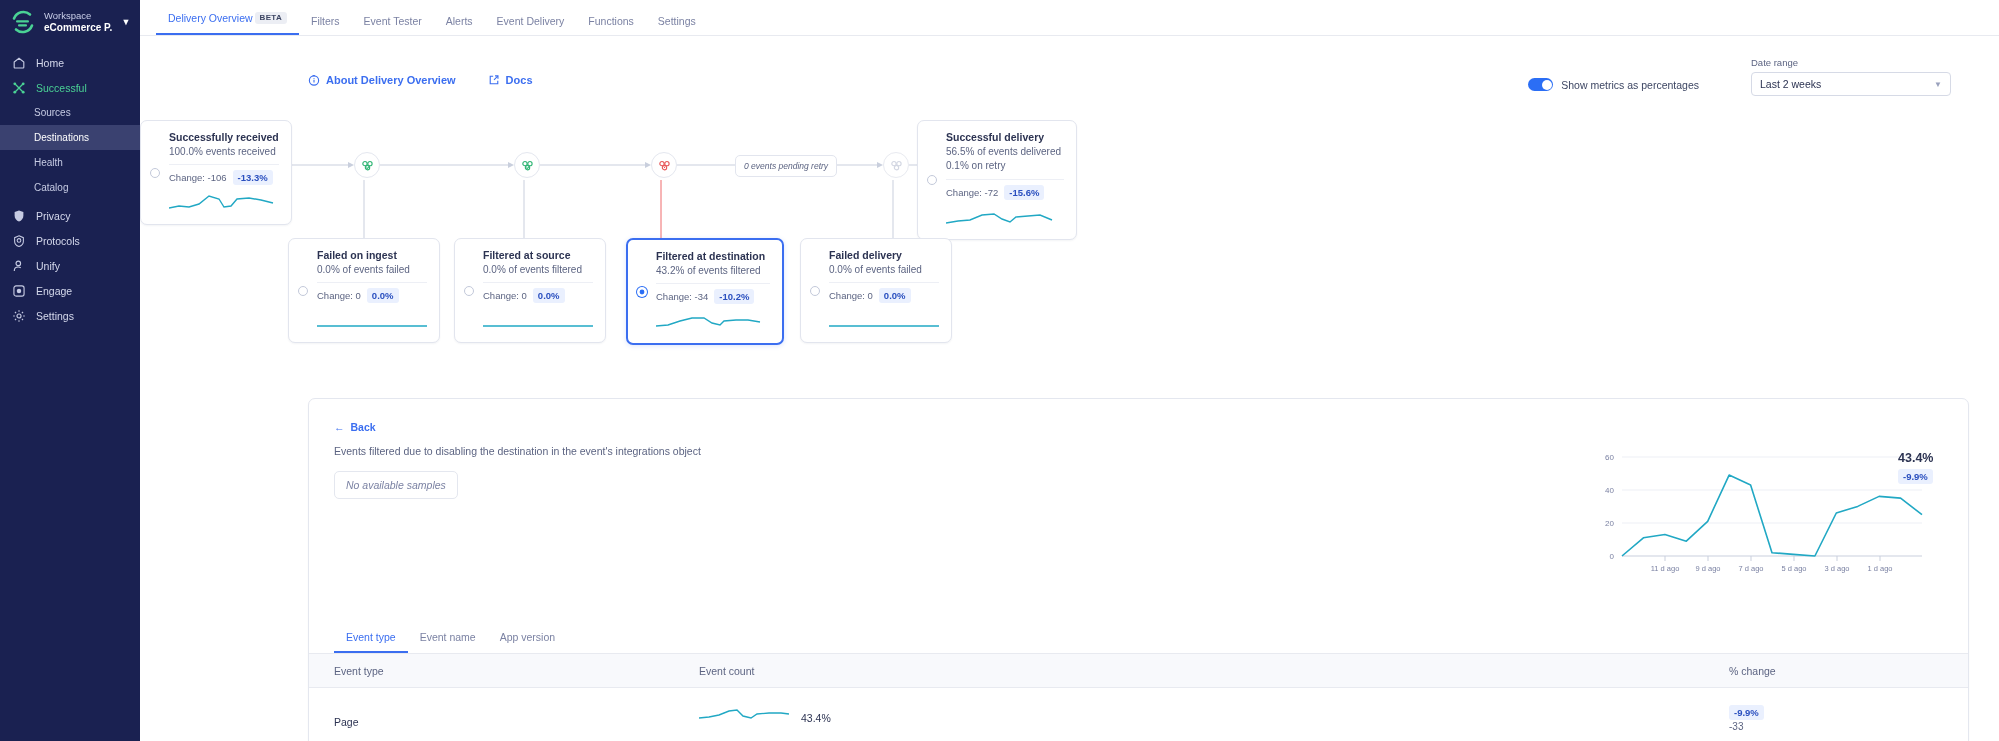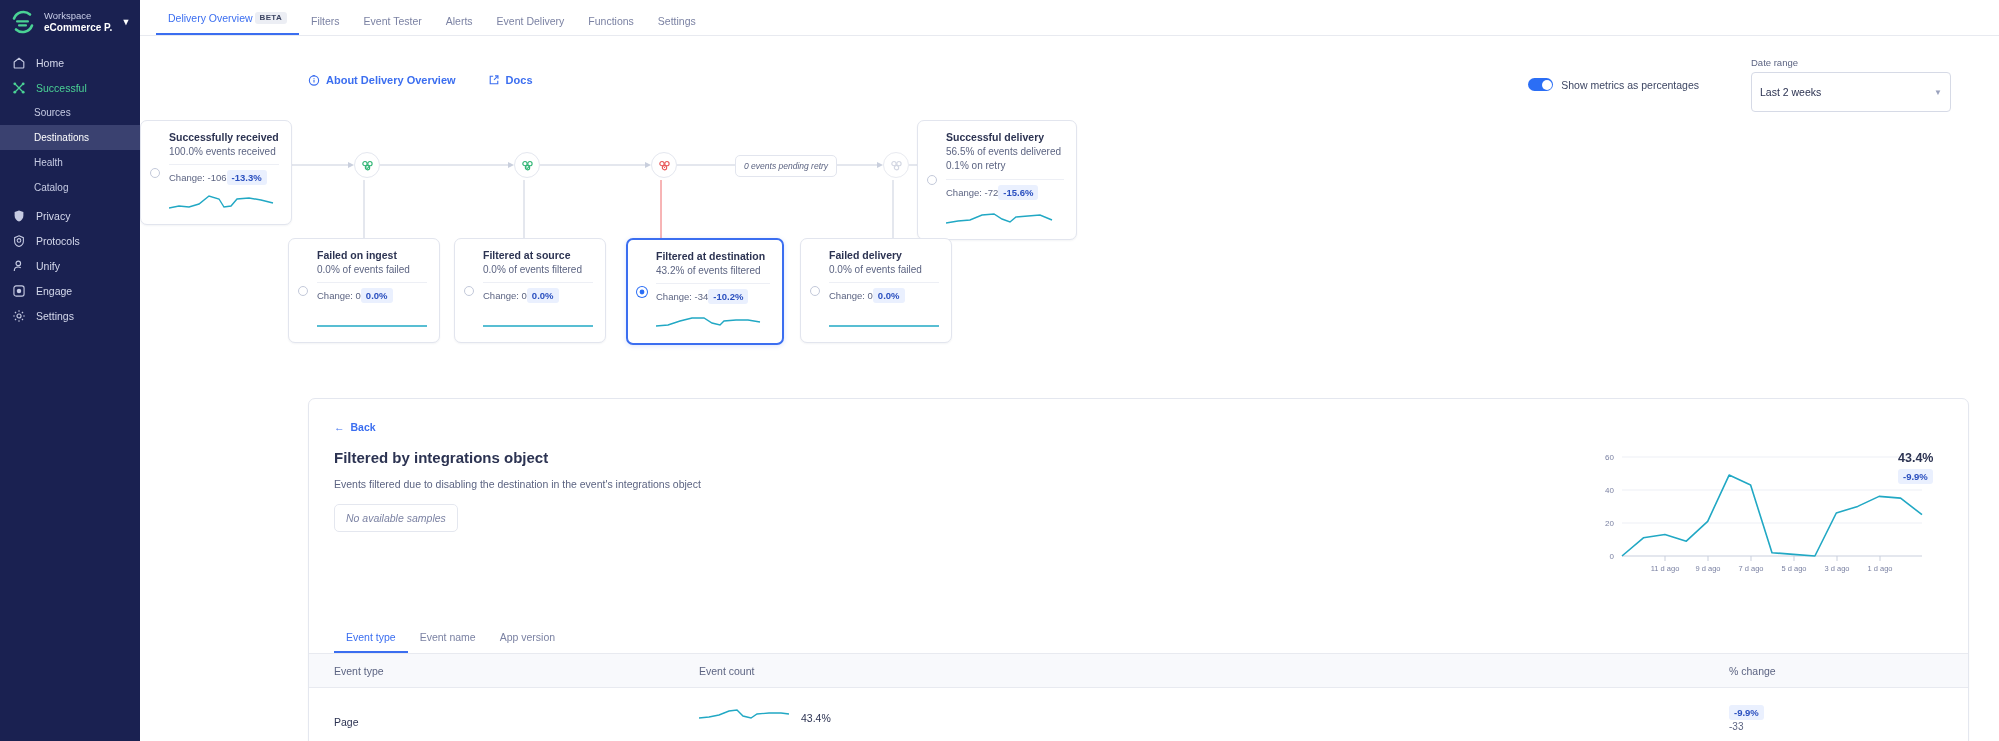--- a/index.html
+++ b/index.html
@@ -70,21 +70,21 @@
   }
   .toggle::after {
     content: ""; position: absolute; right: 1.5px; top: 1.5px;
     width: 10px; height: 10px; border-radius: 50%; background: #fff;
   }
   .toggle-label { font-size: 10.5px; color: #3d4663; }
 
   .daterange { position: absolute; right: 48px; top: 57px; width: 200px; }
   .dr-label { font-size: 9.5px; color: #5c6482; margin-bottom: 4px; }
   .dr-select {
-    height: 40px; border: 1px solid #d6dae6; border-radius: 4px;
+    height: 24px; border: 1px solid #d6dae6; border-radius: 4px;
     display: flex; align-items: center; justify-content: space-between;
     padding: 0 8px; font-size: 10.5px; color: #2c3352; cursor: pointer; background:#fff;
   }
   .dr-caret { color: #9aa2bd; font-size: 8px; }
 
   
   .flow { position: relative; height: 250px; margin-top: 6px; }
   .flow-svg { position: absolute; left: 0; top: 0; }
 
   .card {
@@ -94,21 +94,21 @@
   .card.selected { border: 2px solid #3b6ef0; box-shadow: 0 1px 5px rgba(59,110,240,.18); }
   .card-inner { padding: 9px 12px 8px 28px; position: relative; }
   .radio {
     position: absolute; left: 9px; top: 50%; transform: translateY(-50%);
     width: 10px; height: 10px; border-radius: 50%; border: 1.4px solid #c3c9da; background:#fff;
   }
   .radio.on { border: none; background: #2b6ef5; box-shadow: inset 0 0 0 2.6px #fff, 0 0 0 1px #2b6ef5; }
   .card-title { font-size: 10.5px; font-weight: bold; color: #2c3352; line-height: 1.4; }
   .card-sub { font-size: 10px; color: #5c6482; line-height: 1.45; }
   .card-divider { border-top: 1px solid #edeff5; margin: 5px 0 5px 0; }
-  .card-change { display: flex; align-items: center; gap: 0; font-size: 9.5px; color: #5c6482; }
+  .card-change { display: flex; align-items: center; gap: 6px; font-size: 9.5px; color: #5c6482; }
   .pct {
     background: #eaf0fe; color: #2a4fbf; font-weight: bold; font-size: 9.5px;
     padding: 2px 5px; border-radius: 3px;
   }
   .spark { margin-top: 5px; height: 26px; }
   .spark svg { display: block; }
 
   .node {
     position: absolute; width: 26px; height: 26px; border-radius: 50%;
     background: #fff; border: 1px solid #e4e7ef; display: flex;
@@ -496,21 +496,20 @@
           </div>
         </div>
       </div>
     </div>
 
     <div class="panel">
       <div class="back-link">
         <span>←</span>
         <span>Back</span>
       </div>
-      <div class="panel-title">Filtered by integrations object</div>
       <div class="panel-desc">Events filtered due to disabling the destination in the event's integrations object</div>
       <div style="padding-left:0">
         <div class="samples-box">No available samples</div>
       </div>
 
       <div class="panel-chart">
         <svg width="360" height="130" viewBox="0 0 360 130">
 
           <line x1="30" y1="8" x2="330" y2="8" stroke="#edeff5" stroke-width="1"></line>
           <line x1="30" y1="41" x2="330" y2="41" stroke="#edeff5" stroke-width="1"></line>

